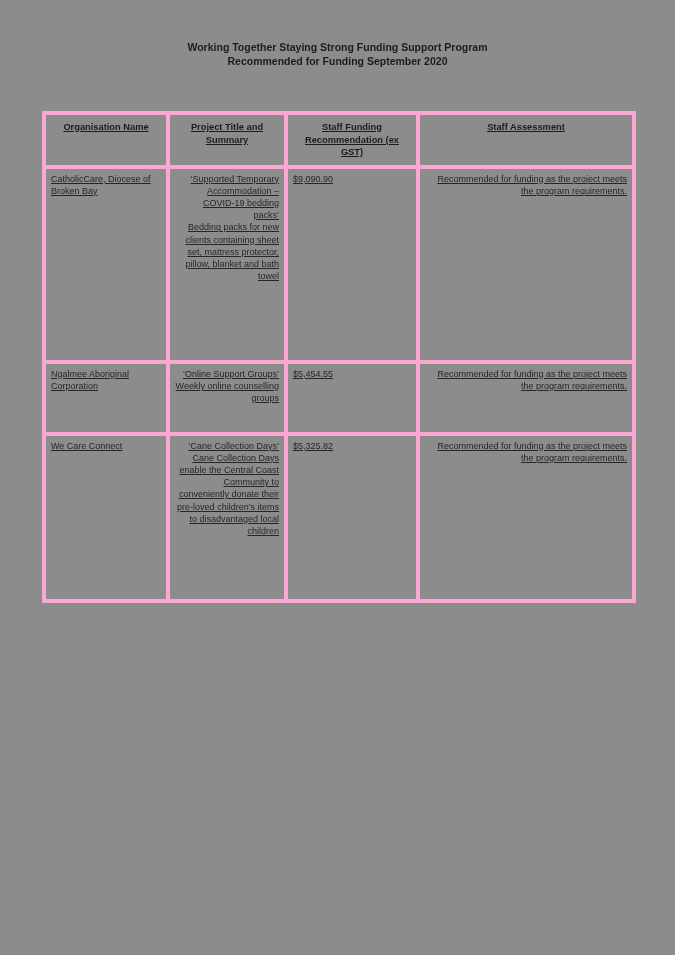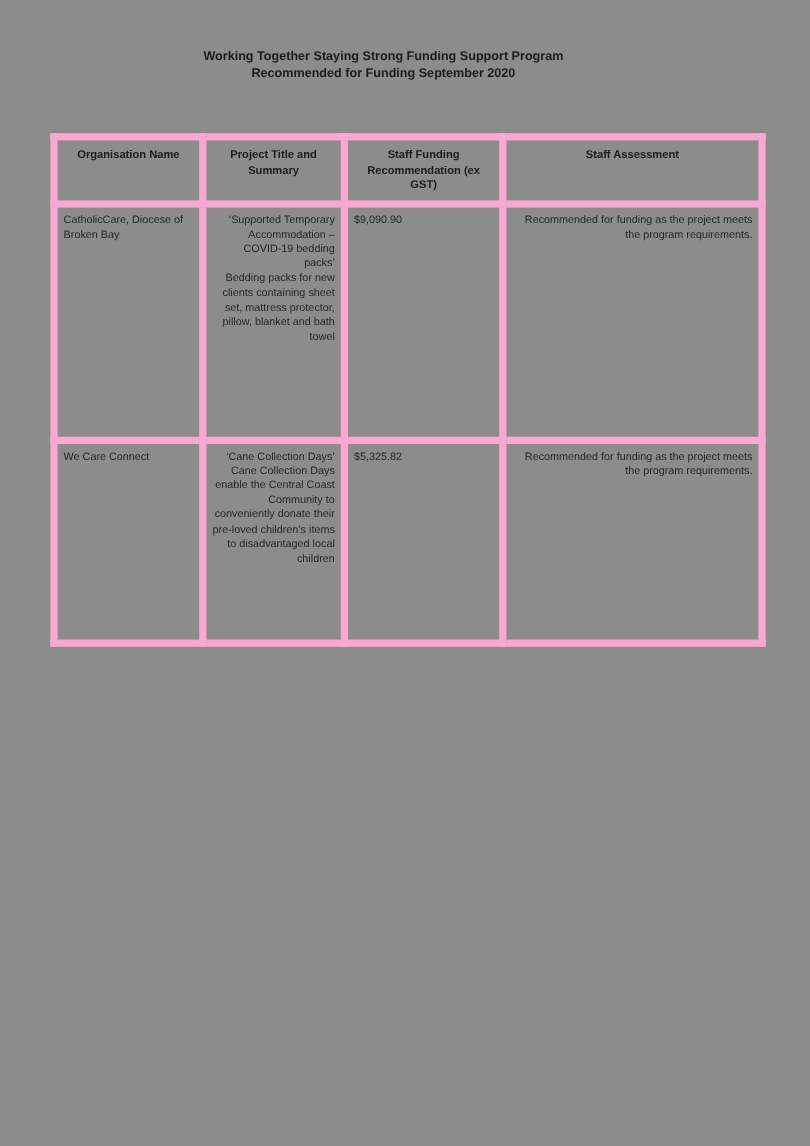--- a/index.html
+++ b/index.html
@@ -24,40 +24,41 @@
     text-align: center;
     font-size: 10.5px;
     font-weight: bold;
     line-height: 14px;
     margin: 0;
     padding: 0;
     color: #1c1c1c;
   }
   .title-block {
     position: absolute;
-    left: 62px;
+    left: 80px;
     top: 40px;
     width: 515px;
   }
   table.funding {
     position: absolute;
     left: 42px;
     top: 111px;
     width: 590px;
     border-collapse: collapse;
     table-layout: fixed;
   }
   table.funding th,
   table.funding td {
-    border: 6px solid #f9a8d4;
+    border: 4px solid #f9a8d4;
     vertical-align: top;
     padding: 4px 5px 4px 5px;
     font-size: 9px;
     line-height: 12.2px;
     color: #262626;
+    text-decoration: underline;
   }
   table.funding th {
     text-align: center;
     font-weight: bold;
     font-size: 9.3px;
     line-height: 12.5px;
     padding-top: 6px;
     padding-bottom: 6px;
     color: #1c1c1c;
   }
@@ -115,20 +116,29 @@
     <tbody>
       <tr class="row-catholic">
         <td class="org">CatholicCare, Diocese of Broken Bay</td>
         <td class="proj">
           <span class="proj-title">‘Supported Temporary Accommodation – COVID-19 bedding packs’</span>
           <span class="proj-body">Bedding packs for new clients containing sheet set, mattress protector, pillow, blanket and bath towel</span>
         </td>
         <td class="fund">$9,090.90</td>
         <td class="assess">Recommended for funding as the project meets the program requirements.</td>
       </tr>
+      <tr class="row-ngalmee">
+        <td class="org">Ngalmee Aboriginal Corporation</td>
+        <td class="proj">
+          <span class="proj-title">‘Online Support Groups’</span>
+          <span class="proj-body">Weekly online counselling groups</span>
+        </td>
+        <td class="fund">$5,454.55</td>
+        <td class="assess">Recommended for funding as the project meets the program requirements.</td>
+      </tr>
       <tr class="row-wecare">
         <td class="org">We Care Connect</td>
         <td class="proj">
           <span class="proj-title">‘Cane Collection Days’</span>
           <span class="proj-body">Cane Collection Days enable the Central Coast Community to conveniently donate their pre-loved children’s items to disadvantaged local children</span>
         </td>
         <td class="fund">$5,325.82</td>
         <td class="assess">Recommended for funding as the project meets the program requirements.</td>
       </tr>
     </tbody>

